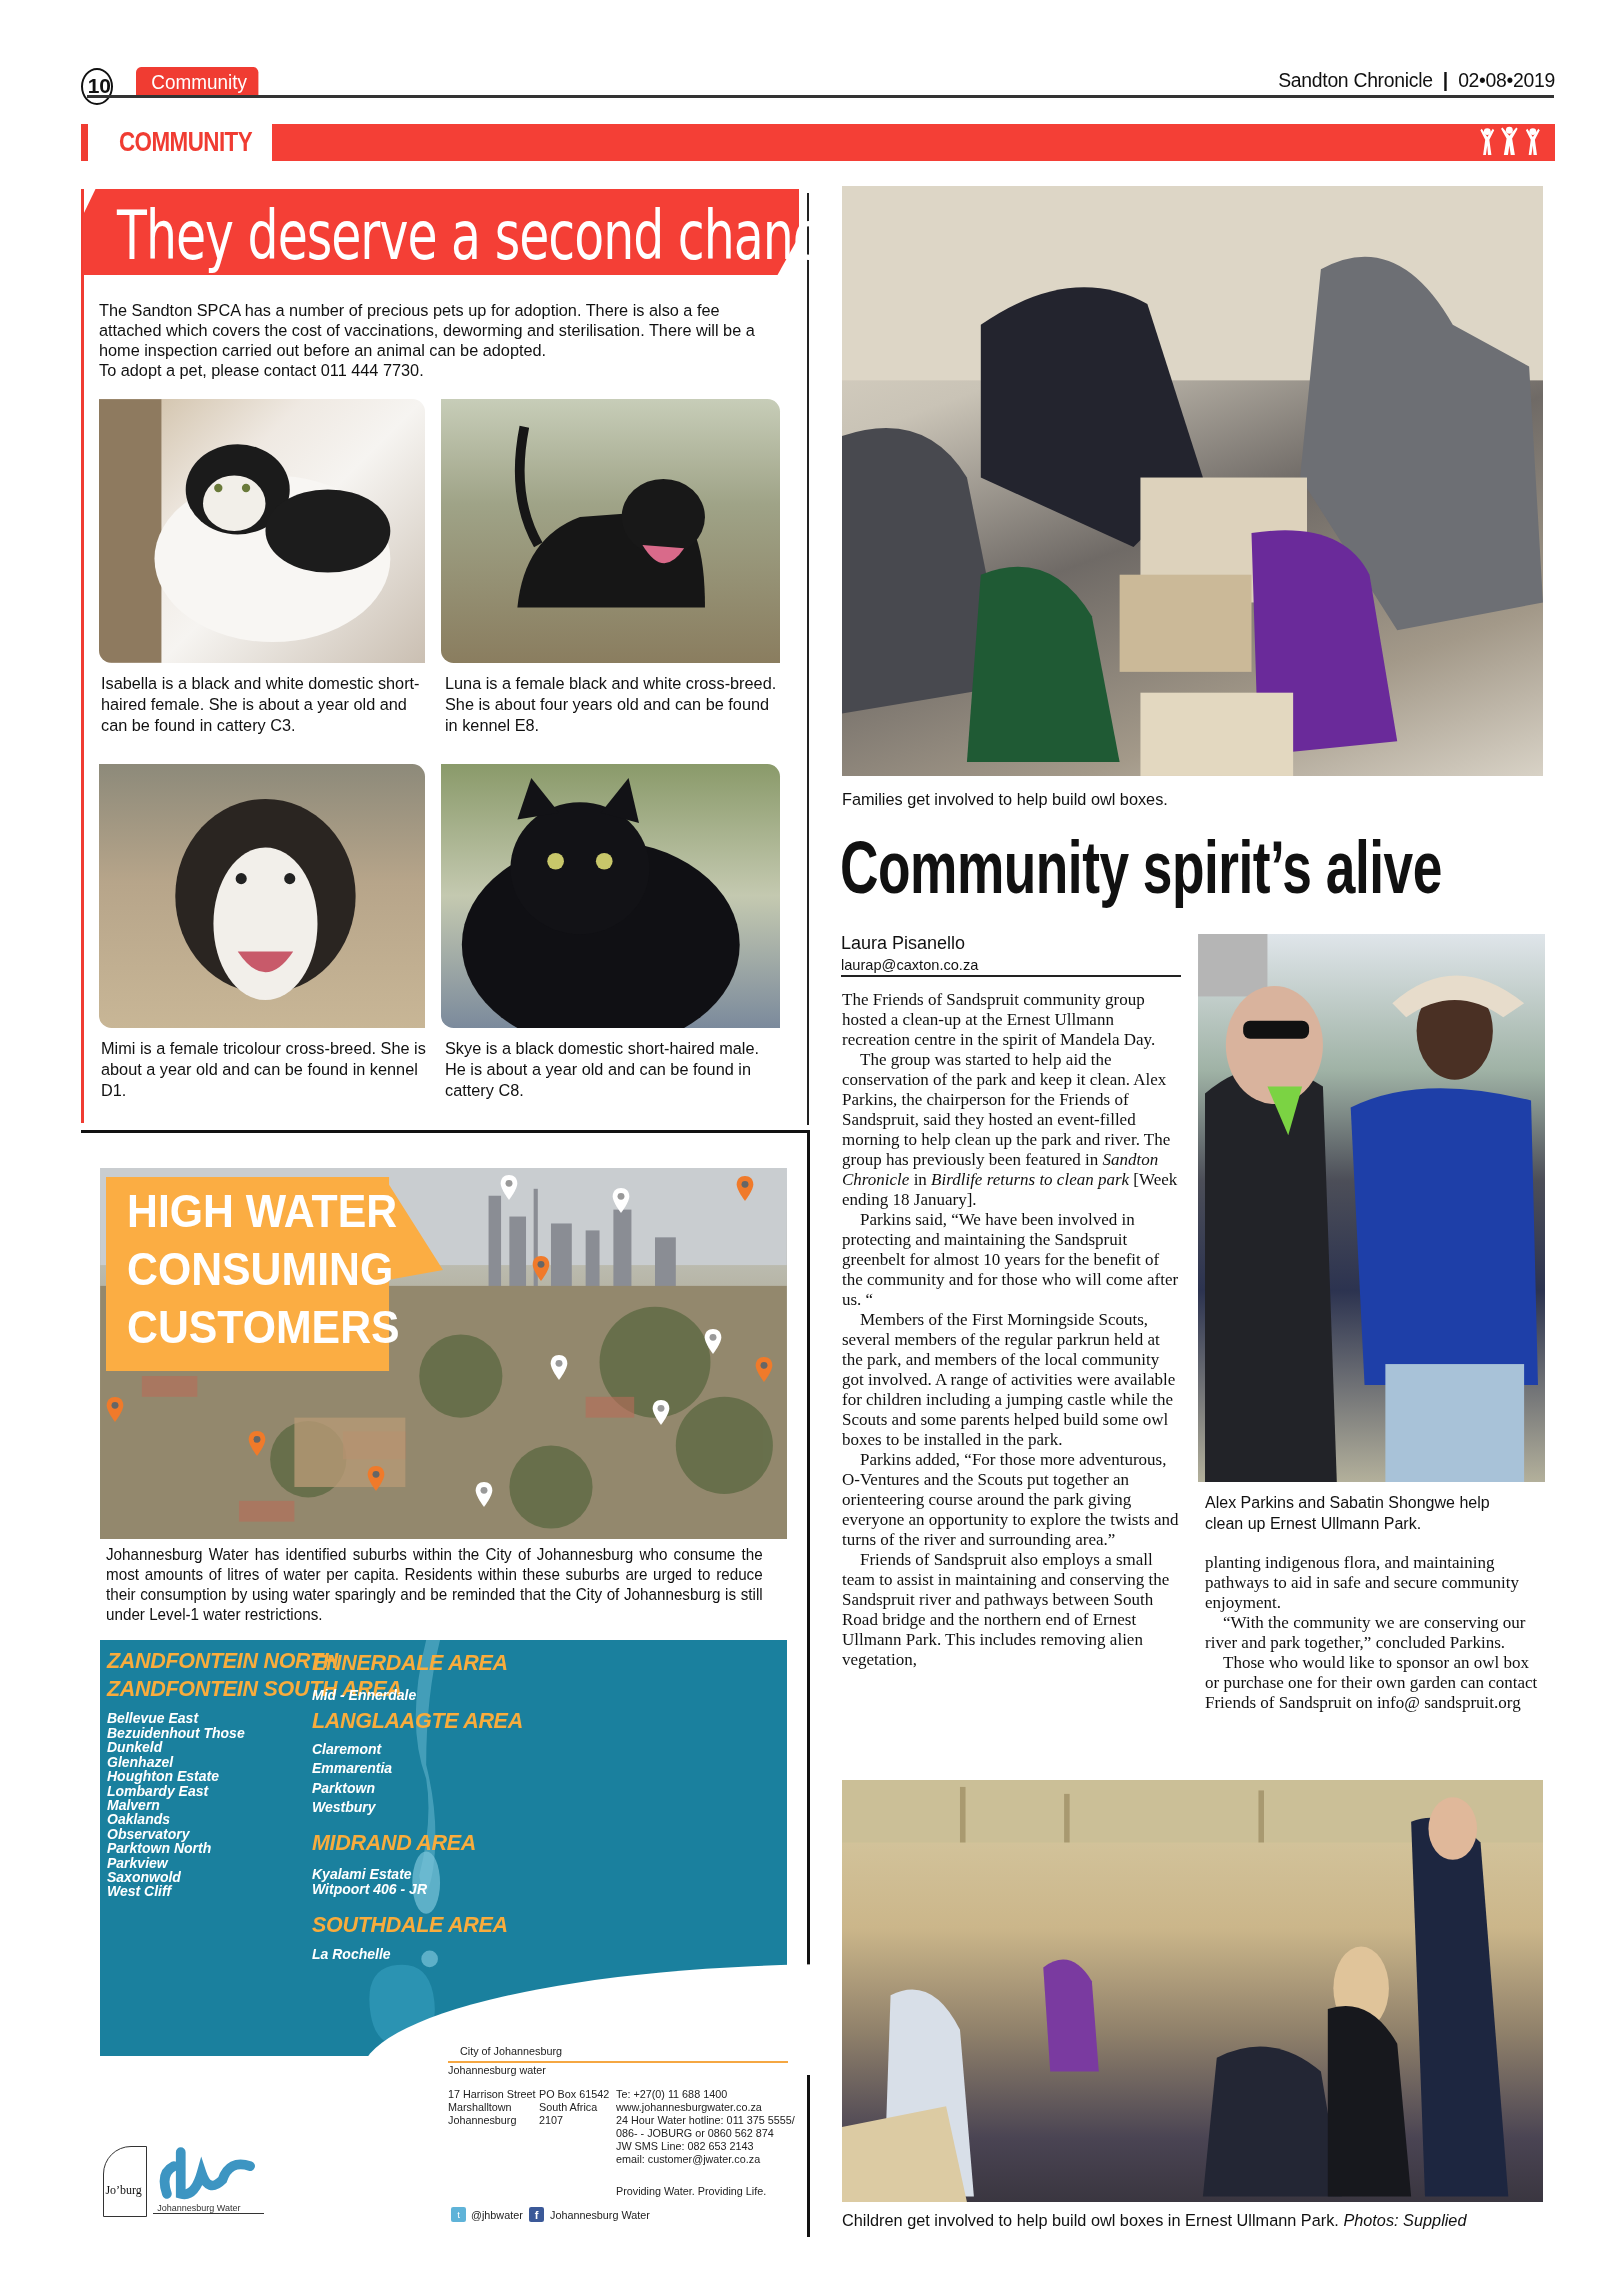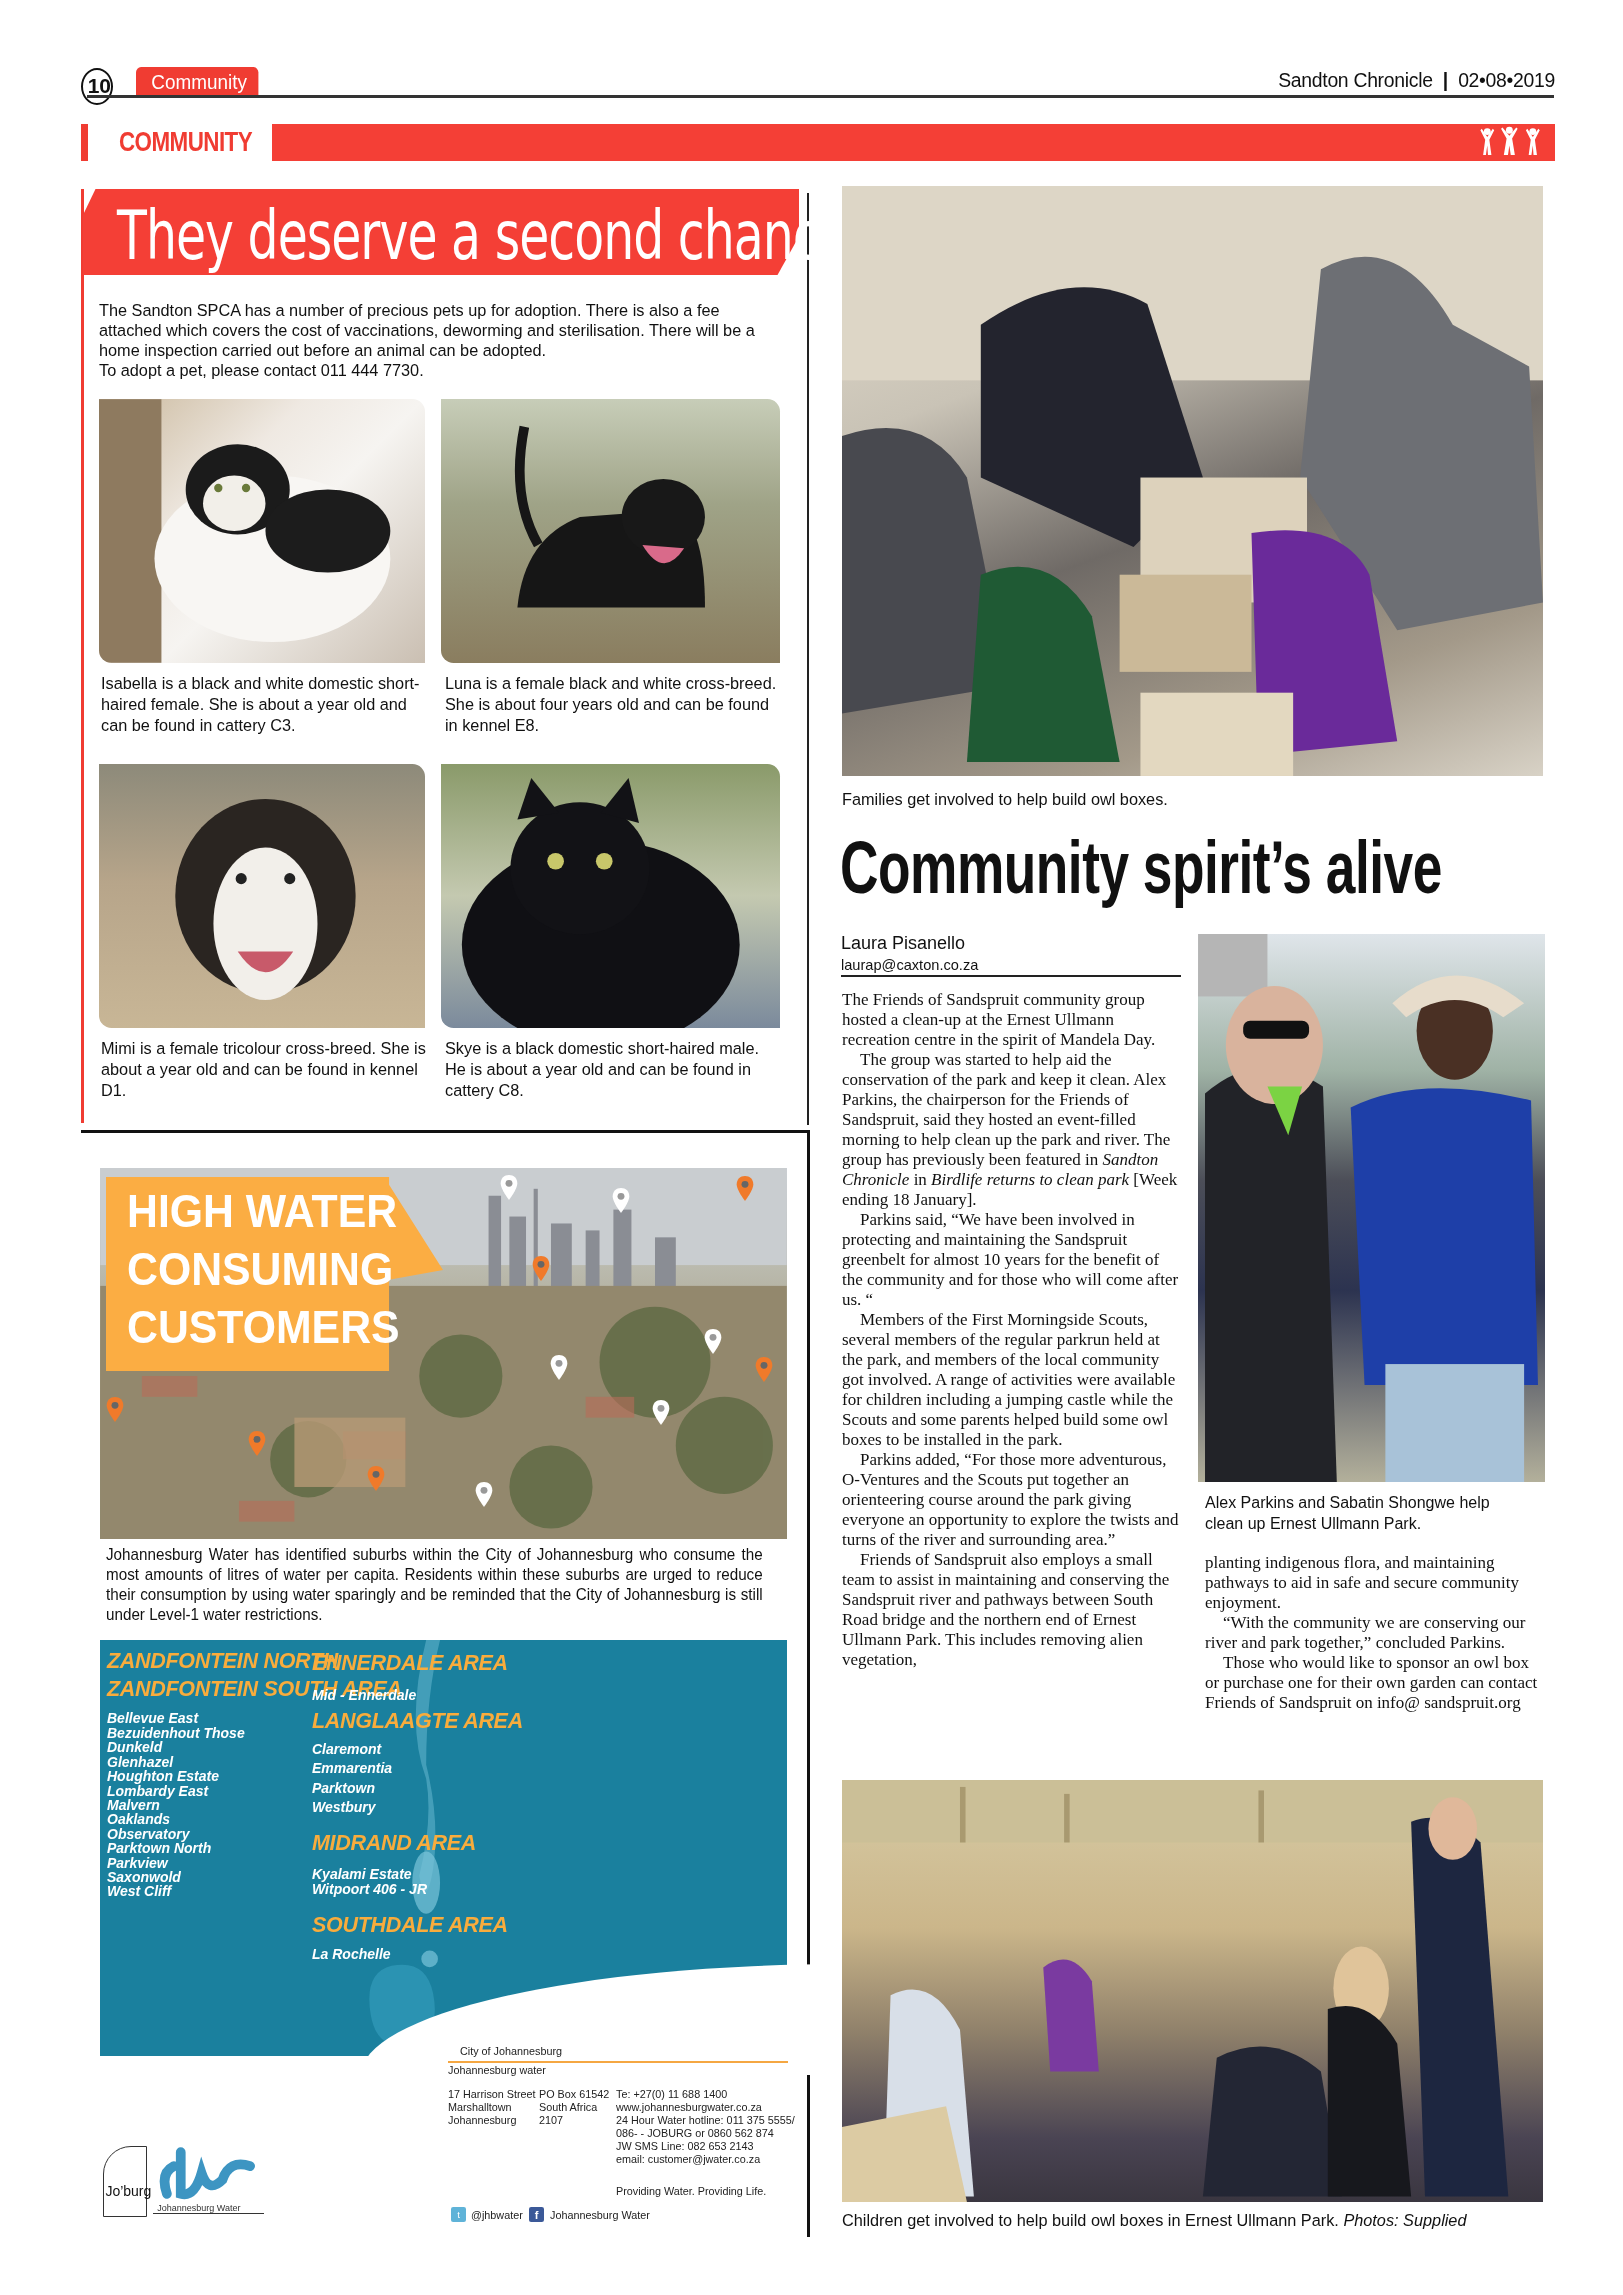--- a/index.html
+++ b/index.html
@@ -293,21 +293,21 @@
   <div>JW SMS Line: 082 653 2143</div>
   <div>email: customer@jwater.co.za</div>
 </div>
 <div class="abs contact" style="left:616px;top:2185px;">Providing Water. Providing Life.</div>
 <div class="abs" style="left:451px;top:2207px;width:15.3px;height:15.3px;background:#5fb3d8;border-radius:2.1px;color:#fff;font-size:9.7px;text-align:center;line-height:15.3px;">t</div>
 <div class="abs contact" style="left:471px;top:2209px;">@jhbwater</div>
 <div class="abs" style="left:529px;top:2207px;width:15.3px;height:15.3px;background:#3b5998;border-radius:2.1px;color:#fff;font-size:11px;font-weight:bold;text-align:center;line-height:16.7px;">f</div>
 <div class="abs contact" style="left:550px;top:2209px;">Johannesburg Water</div>
 
 <div class="abs logo-box" style="left:103px;top:2146px;width:42px;height:69px;border-radius:28px 0 0 0;border-top:1.4px solid #333;border-left:1.4px solid #333;border-right:1.4px solid #333;border-bottom:1.4px solid #333;">
-  <div style="position:absolute;left:1.4px;top:36px;font-size:14px;font-family:Liberation Sans, sans-serif;">Jo’burg</div>
+  <div style="position:absolute;left:1.4px;top:36px;font-size:12px;font-family:Liberation Serif, serif;">Jo’burg</div>
 </div>
 <div class="abs" style="left:153px;top:2145px;width:111px;height:76px;">
   <svg width="111" height="56" viewBox="0 0 160 80">
       <path d="M20 70 Q10 40 30 30 M40 10 L40 70 Q60 75 70 40 Q80 70 100 50 Q110 20 140 30" stroke="#3d95c2" stroke-width="14" fill="none" stroke-linecap="round"></path>
     </svg>
   <div style="font-size:9px;color:#333;border-bottom:1.4px solid #333;padding-left:4.2px;">Johannesburg Water</div>
 </div>
 
 <div class="abs owl-photo">
   <svg width="701" height="590" viewBox="0 0 1010 850">

